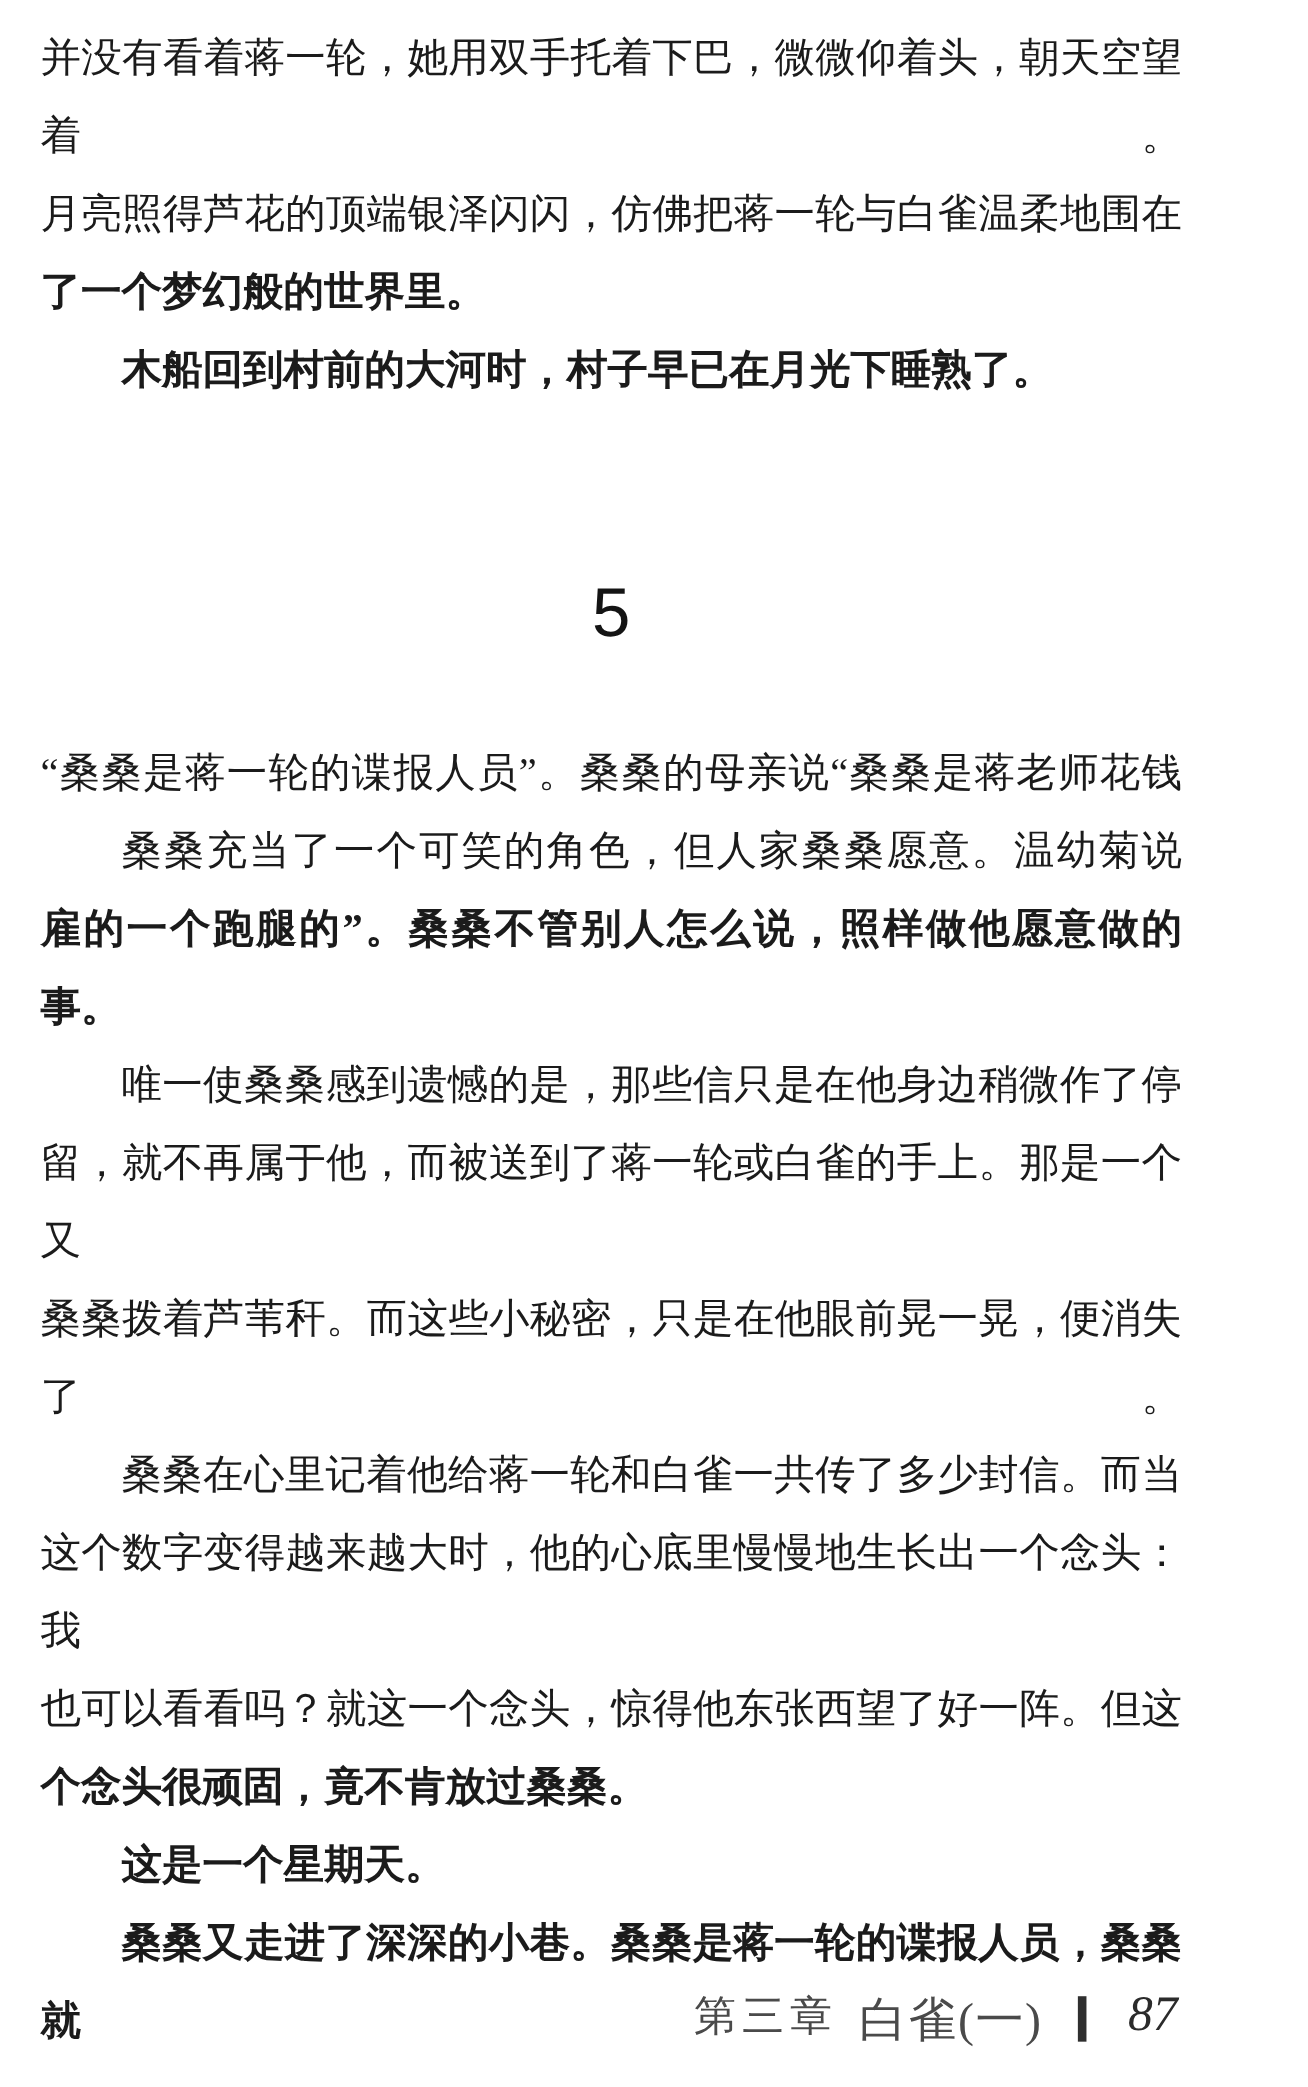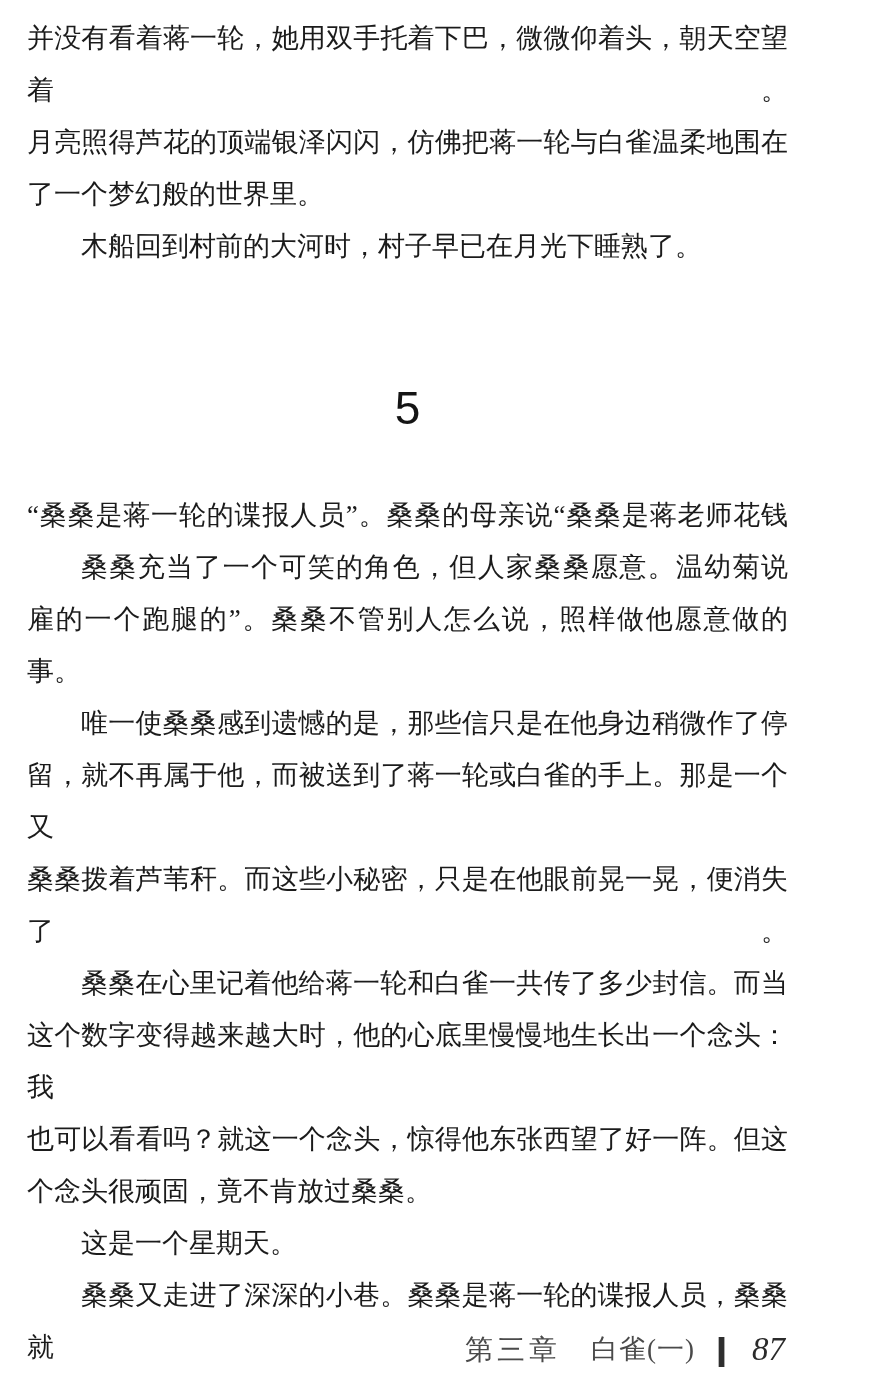--- a/index.html
+++ b/index.html
@@ -28,20 +28,21 @@
     text-align: justify;
     text-align-last: justify;
     white-space: normal;
     letter-spacing: 0;
   }
   .line.indent {
     text-indent: 2em;
   }
   .line.last {
     text-align-last: left;
+    font-weight: bold;
   }
   .section-heading {
     font-family: "Liberation Sans", "DejaVu Sans", sans-serif;
     font-size: 46px;
     line-height: 52px;
     font-weight: 400;
     color: #141414;
     text-align: center;
     margin: 110px 0 55px 0;
   }
@@ -52,23 +53,23 @@
     display: flex;
     align-items: flex-start;
     white-space: nowrap;
   }
   .footer .chapter {
     font-size: 28px;
     color: #4a4a4a;
     letter-spacing: 4px;
   }
   .footer .section-title {
-    font-size: 27px;
+    font-size: 32px;
     color: #4a4a4a;
-    margin-left: 30px;
+    margin-left: 14px;
     letter-spacing: 1px;
   }
   .footer .sep {
     font-family: "Liberation Sans", "DejaVu Sans", sans-serif;
     font-size: 32px;
     font-weight: 700;
     color: #2f2f2f;
     margin: 0 26px 0 22px;
     transform: scaleX(1.4);
     display: inline-block;

